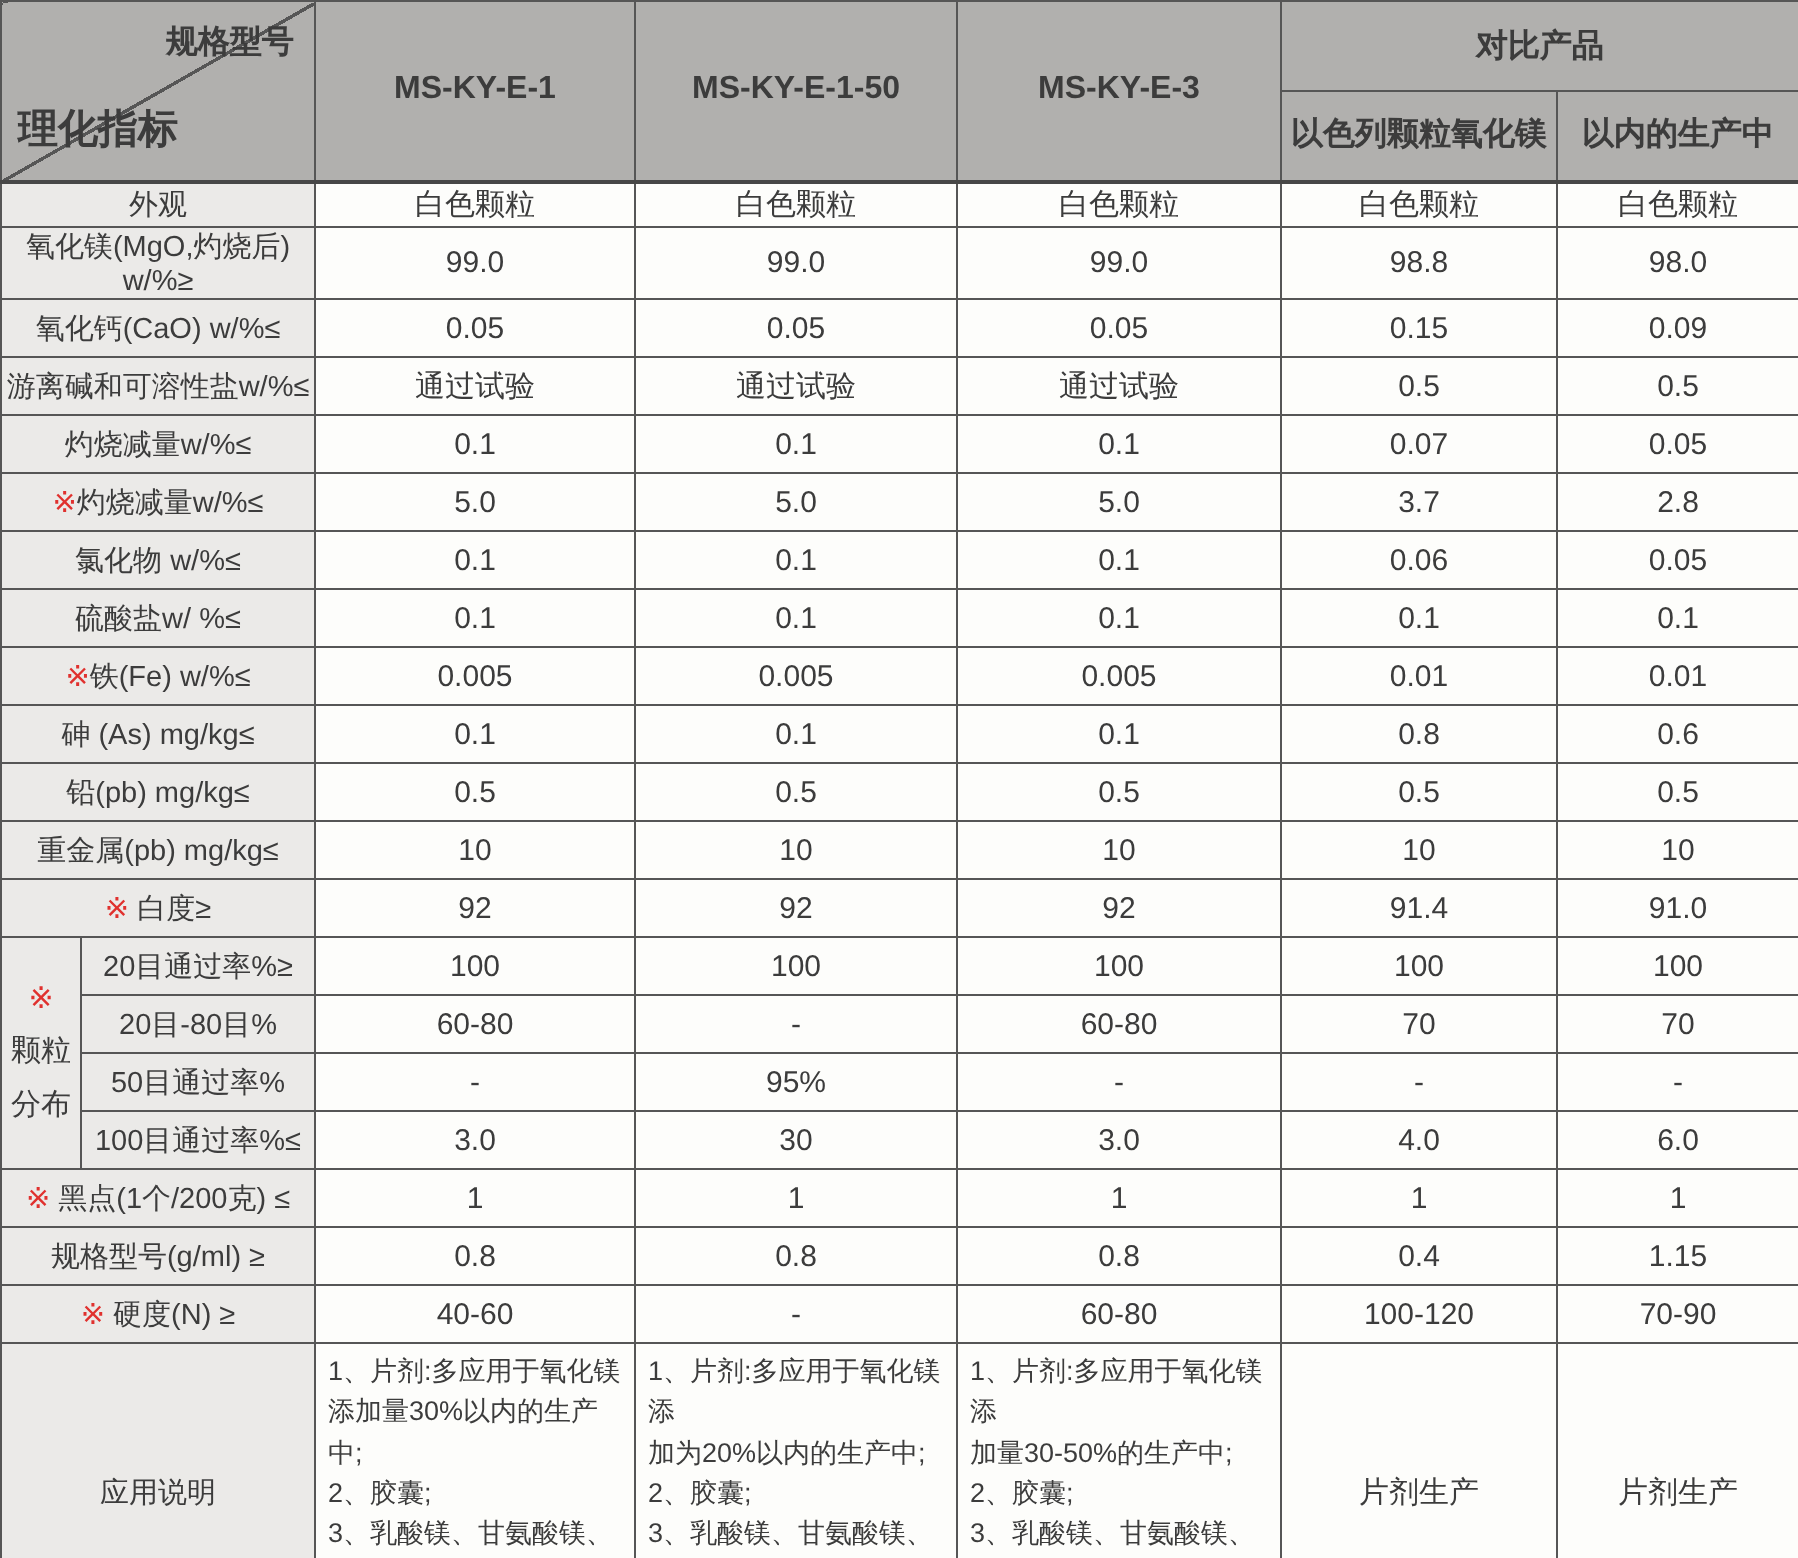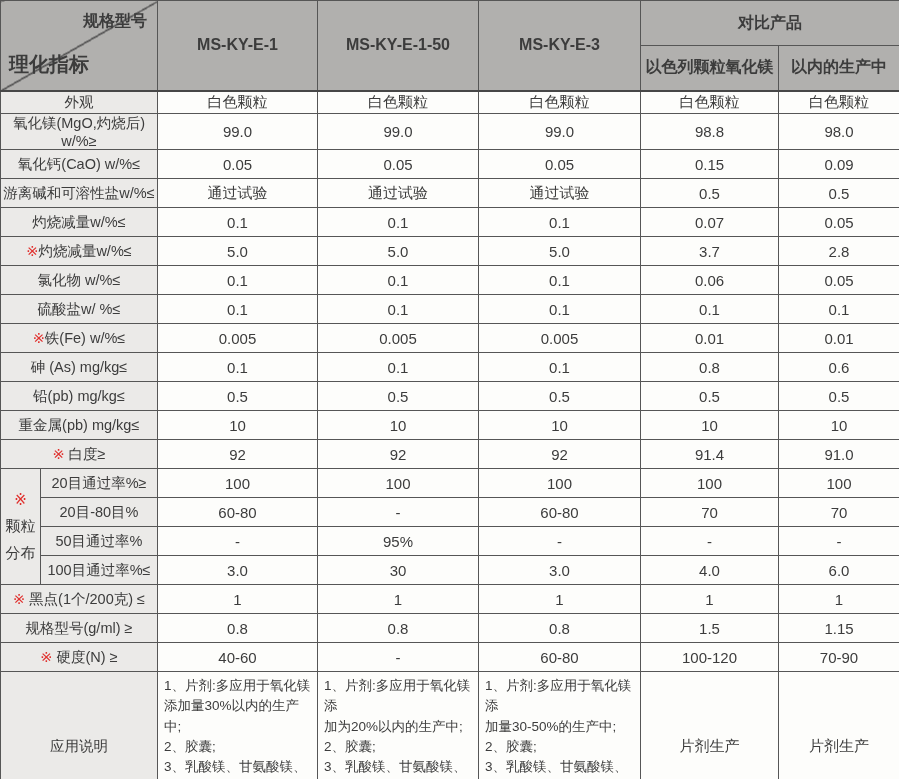--- a/index.html
+++ b/index.html
@@ -223,21 +223,21 @@
       <td class="val">1</td>
       <td class="val">1</td>
       <td class="val">1</td>
       <td class="val">1</td>
     </tr>
     <tr class="r">
       <td class="lbl" colspan="2"><span class="mk"></span><span>规格型号(g/ml) ≥</span></td>
       <td class="val">0.8</td>
       <td class="val">0.8</td>
       <td class="val">0.8</td>
-      <td class="val">1.5</td>
+      <td class="val">0.4</td>
       <td class="val">1.15</td>
     </tr>
     <tr class="r">
       <td class="lbl" colspan="2"><span class="mk">※</span><span> 硬度(N) ≥</span></td>
       <td class="val">40-60</td>
       <td class="val">-</td>
       <td class="val">60-80</td>
       <td class="val">100-120</td>
       <td class="val">70-90</td>
     </tr>

